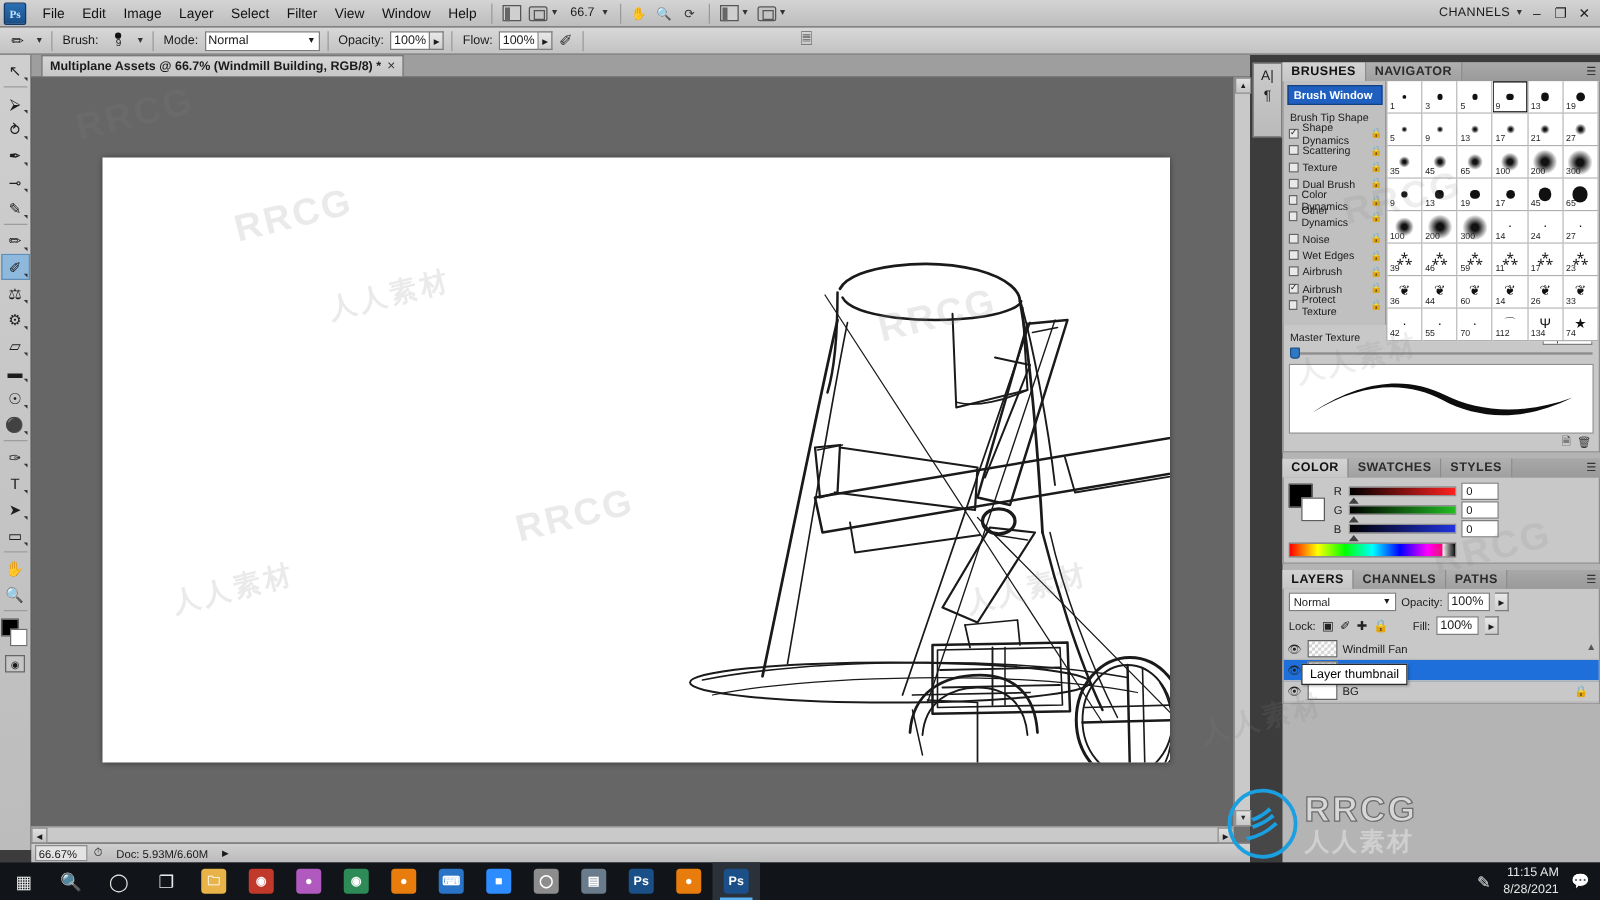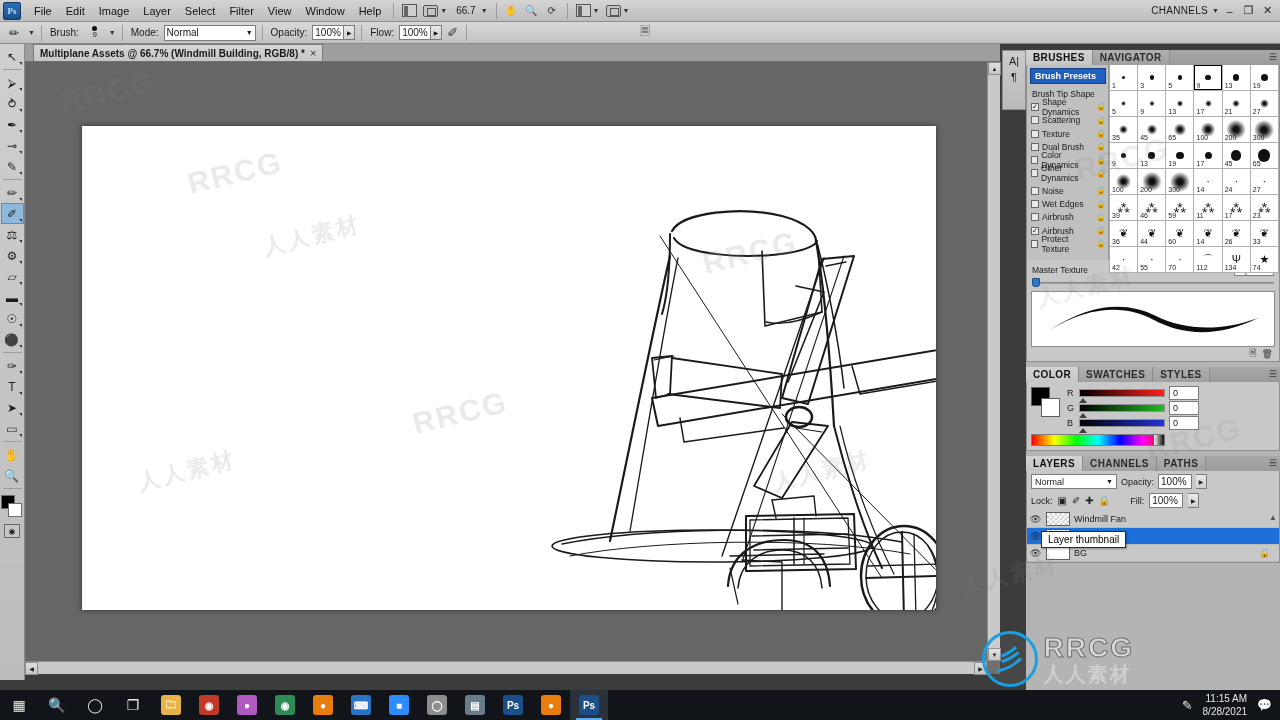--- a/index.html
+++ b/index.html
@@ -604,39 +604,45 @@
     <div class="scroll-v">
       <div class="sc-arrow">▲</div>
       <div style="position:absolute;bottom:0;" class="sc-arrow">▼</div>
     </div>
     <div class="scroll-h">
       <div class="sc-arrow">◀</div>
       <div style="position:absolute;right:0;top:0;" class="sc-arrow">▶</div>
     </div>
   </div>
 
+  <div class="statusbar">
+    <span class="sb-zoom">66.67%</span>
+    <span style="font-size:9px;">⏱</span>
+    <span class="sb-doc">Doc: 5.93M/6.60M</span>
+    <span style="font-size:7px;">▶</span>
+  </div>
 
   <div class="minidock">
     <span class="mdi">A|</span>
     <span class="mdi">¶</span>
   </div>
 
   <div class="rightpanel">
 
     <div class="panel-tabs">
       <div class="ptab active">BRUSHES</div>
       <div class="ptab">NAVIGATOR</div>
       <div class="ptab-filler">
         <span class="ptab-menu">☰</span>
       </div>
     </div>
     <div class="panel-body">
       <div class="brushes">
         <div class="bp-left">
-          <div class="bp-presets">Brush Presets</div>
+          <div class="bp-presets">Brush Window</div>
           <div class="bp-row bp-head">
             <span>Brush Tip Shape</span>
           </div>
           <div class="bp-row">
             <span class="cbx">✓</span>
             <span>Shape Dynamics</span>
             <span class="bp-lock">🔒</span>
           </div>
           <div class="bp-row">
             <span class="cbx"></span>

